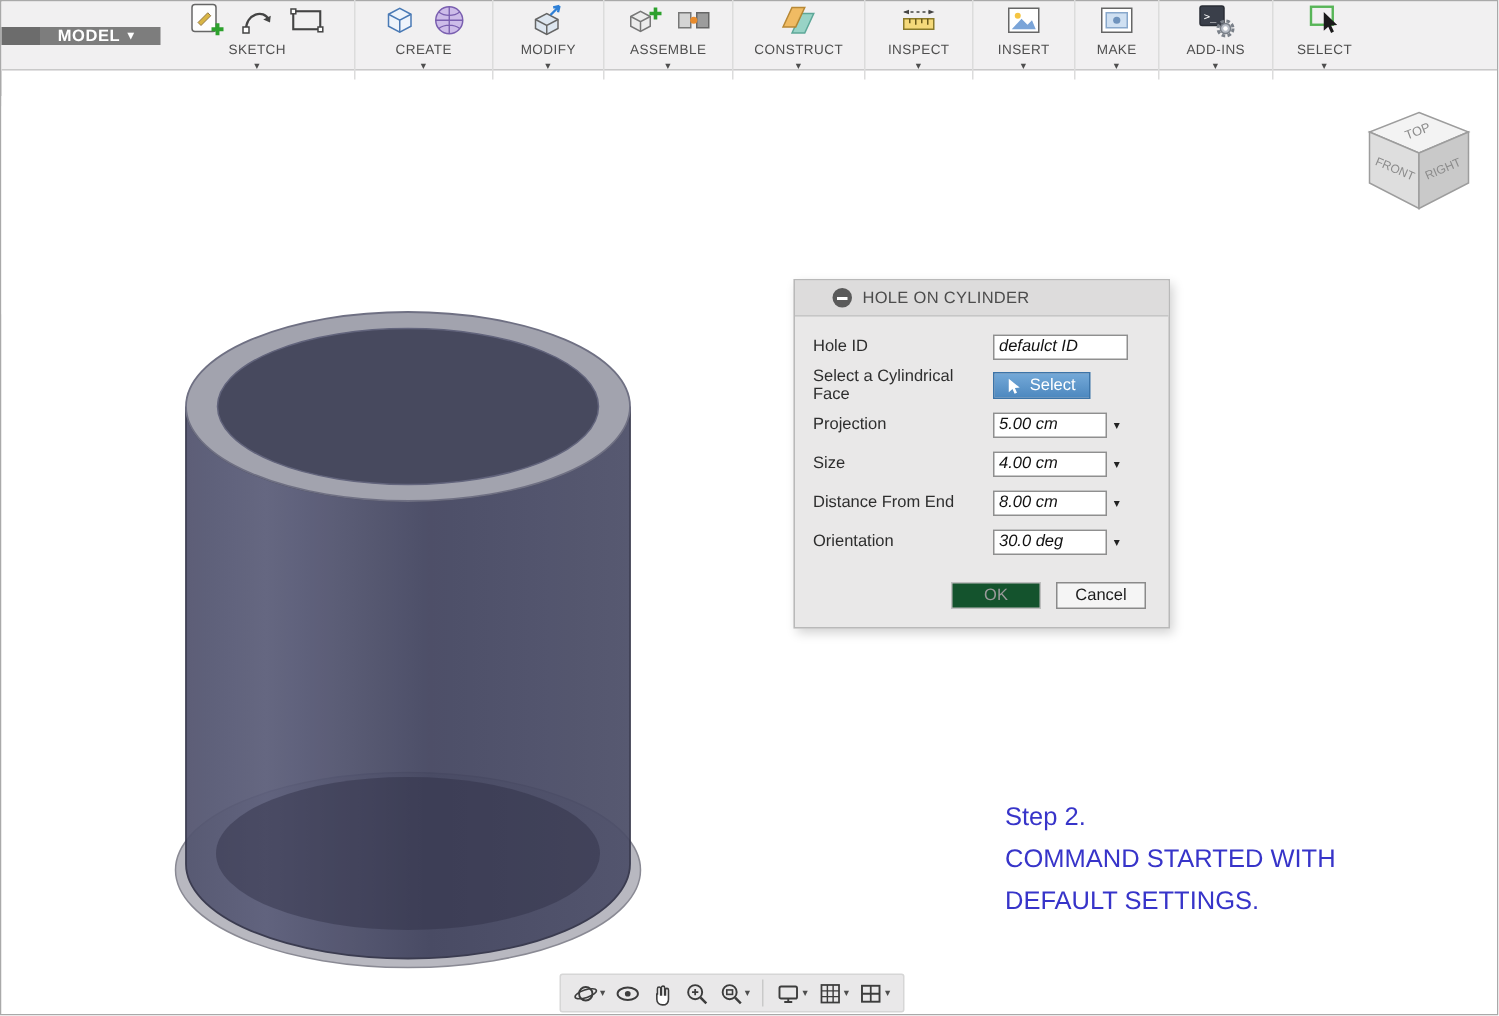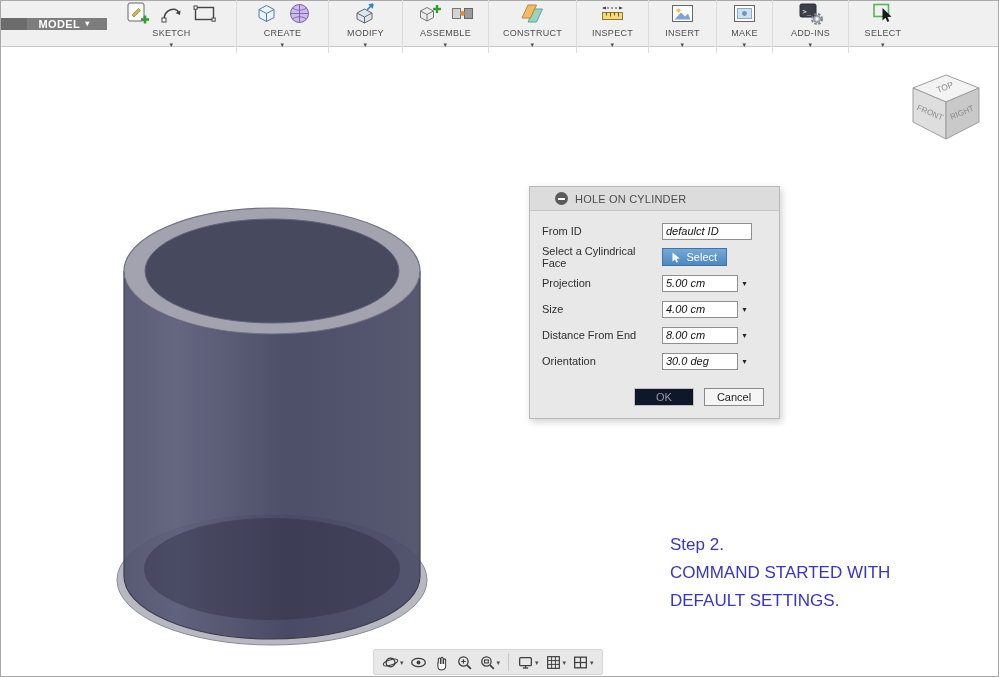--- a/index.html
+++ b/index.html
@@ -49,21 +49,21 @@
   input.txt{height:17px;border:1px solid #8f8f8f;font-size:11px;padding:0 3px;
     font-family:inherit;background:#fff;color:#111;font-style:italic;}
   .txt-wide{width:90px;}
   .combo input{width:76px;}
   .dd-caret{width:13px;text-align:center;font-size:8px;color:#222;cursor:pointer;}
   .select-btn{display:flex;align-items:center;gap:5px;height:18px;padding:0 9px;
     background:linear-gradient(#74a9d8,#4d88bf);border:1px solid #3c74a8;color:#fff;
     font-size:11px;cursor:pointer;font-family:inherit;}
   .dlg-buttons{display:flex;justify-content:flex-end;gap:10px;margin-top:14px;}
   .btn{width:60px;height:18px;font-size:11px;font-family:inherit;cursor:pointer;}
-  .btn-ok{background:#0f172a;border:1px solid #bdbdbd;color:#9a9a9a;margin-left:20px;}
+  .btn-ok{background:#14532d;border:1px solid #bdbdbd;color:#9a9a9a;margin-left:20px;}
   .btn-cancel{background:#f5f5f5;border:1px solid #8a8a8a;color:#1c1c1c;}
 
   
   .annotation{position:absolute;left:669px;top:467px;color:#3734c9;font-size:17px;line-height:28px;}
 
   
   .navbar{position:absolute;left:372px;top:585px;height:26px;display:flex;align-items:center;
     background:#e9e8e9;border:1px solid #d6d6d6;padding:0 5px;border-radius:2px;}
   .nav-item{display:flex;align-items:center;padding:2px 3px;cursor:pointer;gap:1px;}
   .nav-item svg{display:block;}
@@ -307,21 +307,21 @@
       <text x="0" y="0" font-size="8" fill="#8b8b8b" text-anchor="middle" transform="translate(64,46) rotate(-23)">RIGHT</text>
     </svg>
 
     <div class="dialog">
       <div class="dlg-title">
         <span class="dlg-cmd-icon"></span>
         <span>HOLE ON CYLINDER</span>
       </div>
       <div class="dlg-body">
         <div class="dlg-row">
-          <label>From ID</label>
+          <label>Hole ID</label>
           <span class="dlg-ctrl">
             <input class="txt txt-wide" type="text" value="defaulct ID" style="">
           </span>
         </div>
         <div class="dlg-row">
           <label>Select a Cylindrical Face</label>
           <span class="dlg-ctrl">
             <button class="select-btn">
               <svg width="9" height="11" viewBox="0 0 9 11">
                 <polygon points="0.5,0.5 0.5,9.5 3,7.3 4.4,10.5 6,9.8 4.6,6.7 7.8,6.4" fill="#fff"></polygon>

